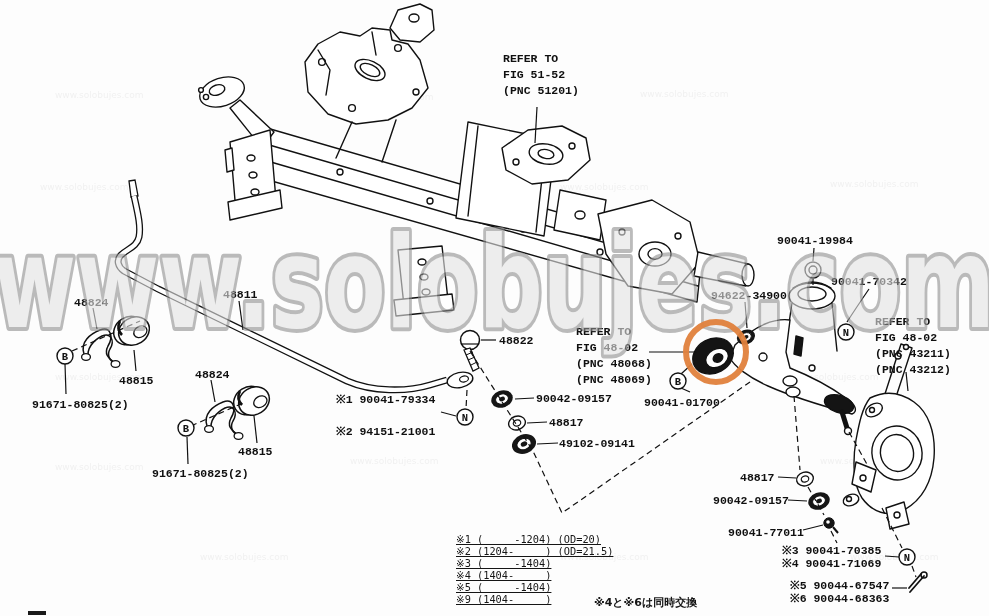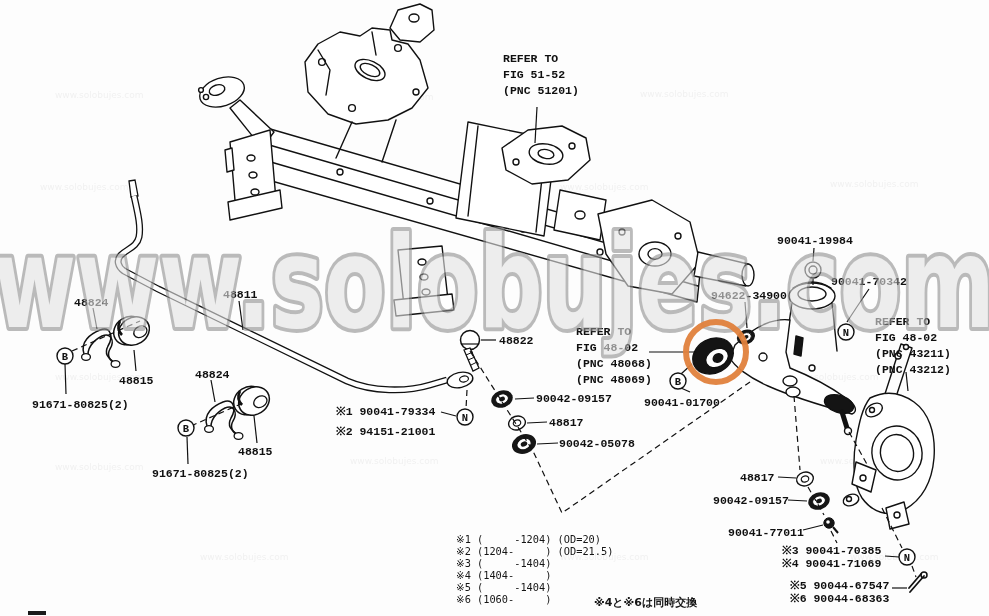--- a/index.html
+++ b/index.html
@@ -3,21 +3,21 @@
 <meta charset="utf-8">
 <style>
   html,body{margin:0;padding:0;background:#e8e8e8;}
   #stage{position:relative;width:989px;height:616px;background:#fdfdfd;overflow:hidden;
          font-family:"Liberation Sans",sans-serif;}
   #stage svg{position:absolute;left:0;top:0;}
   .layer{position:absolute;left:0;top:0;width:989px;height:616px;}
   .lbl{position:absolute;font:700 11.5px/1.4 "Liberation Mono","DejaVu Sans Mono",monospace;
        color:#101010;white-space:pre-line;}
   .legend-row{position:absolute;font:400 10.3px/1 "DejaVu Sans Mono","DejaVu Sans",monospace;
-       color:#151515;white-space:pre;}
+       color:#151515;white-space:pre;text-decoration:underline;}
   .legend-note{position:absolute;font:600 11px/1 "DejaVu Sans","Liberation Sans",sans-serif;
        color:#151515;white-space:pre;}
   .wm-layer{pointer-events:none;}
 </style>
 </head>
 <body>
 
 <div id="stage">
 
   <svg class="layer" width="989" height="616" viewBox="0 0 989 616">
@@ -298,41 +298,41 @@
 (PNC 48068)
 (PNC 48069)</div>
     <div class="lbl" style="left:223px;top:287px">48811</div>
     <div class="lbl" style="left:74px;top:295px">48824</div>
     <div class="lbl" style="left:119px;top:373px">48815</div>
     <div class="lbl" style="left:32px;top:397px">91671-80825(2)</div>
     <div class="lbl" style="left:195px;top:367px">48824</div>
     <div class="lbl" style="left:238px;top:444px">48815</div>
     <div class="lbl" style="left:152px;top:466px">91671-80825(2)</div>
     <div class="lbl" style="left:499px;top:333px">48822</div>
-    <div class="lbl" style="left:336px;top:404px">※1 90041-79334</div>
+    <div class="lbl" style="left:336px;top:392px">※1 90041-79334</div>
     <div class="lbl" style="left:336px;top:424px">※2 94151-21001</div>
     <div class="lbl" style="left:536px;top:391px">90042-09157</div>
     <div class="lbl" style="left:549px;top:415px">48817</div>
-    <div class="lbl" style="left:559px;top:436px">90042-05078</div>
+    <div class="lbl" style="left:559px;top:436px">49102-09141</div>
     <div class="lbl" style="left:644px;top:395px">90041-01700</div>
     <div class="lbl" style="left:740px;top:470px">48817</div>
     <div class="lbl" style="left:713px;top:493px">90042-09157</div>
     <div class="lbl" style="left:728px;top:525px">90041-77011</div>
     <div class="lbl" style="left:782px;top:543px">※3 90041-70385</div>
     <div class="lbl" style="left:782px;top:556px">※4 90041-71069</div>
     <div class="lbl" style="left:790px;top:578px">※5 90044-67547</div>
     <div class="lbl" style="left:790px;top:591px">※6 90044-68363</div>
 
     <div>
       <div class="legend-row" style="left:456px;top:534px">※1 (     -1204) (OD=20)</div>
       <div class="legend-row" style="left:456px;top:546px">※2 (1204-     ) (OD=21.5)</div>
       <div class="legend-row" style="left:456px;top:558px">※3 (     -1404)</div>
       <div class="legend-row" style="left:456px;top:570px">※4 (1404-     )</div>
       <div class="legend-row" style="left:456px;top:582px">※5 (     -1404)</div>
-      <div class="legend-row" style="left:456px;top:594px">※6 (1060-     )</div>
+      <div class="legend-row" style="left:456px;top:594px">※9 (1404-     )</div>
       <div class="legend-note" style="left:594px;top:597px">※4と※6は同時交換</div>
     </div>
   </div>
 
   <svg class="layer wm-layer" width="989" height="616" viewBox="0 0 989 616">
     <text x="494" y="327" text-anchor="middle" font-family="DejaVu Sans, sans-serif" font-size="127" font-weight="bold" textLength="1002" lengthAdjust="spacingAndGlyphs" paint-order="stroke" stroke-linejoin="round" opacity="0.60" stroke-width="8" fill="#e4e4e4" stroke="#8f8f8f">www.solobujes.com</text>
     <circle cx="716" cy="352" r="30" fill="none" stroke-width="6" opacity="0.95" stroke="#e0813c"></circle>
   </svg>
 
 </div>

